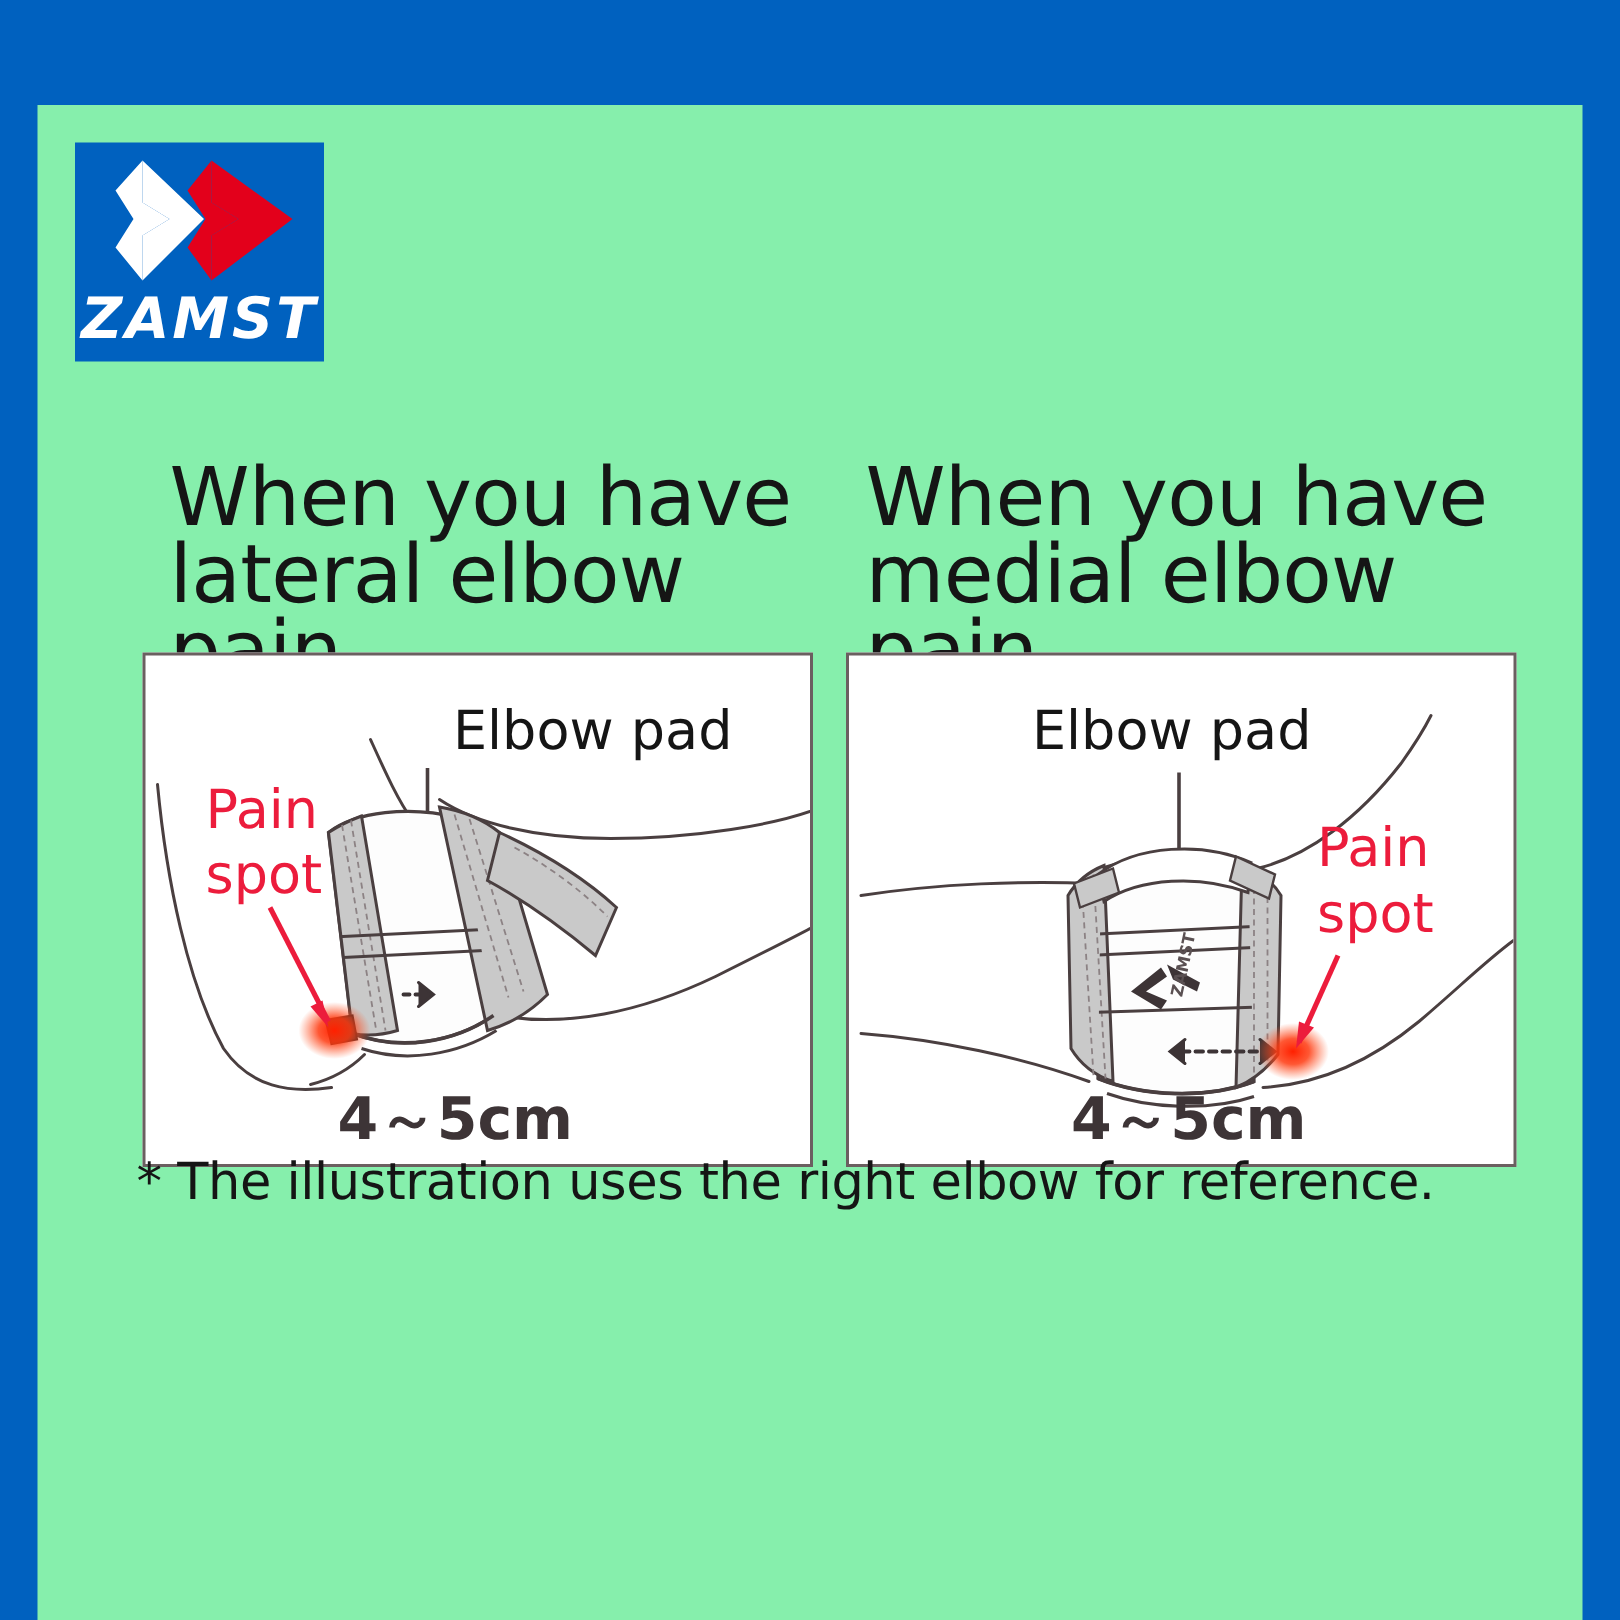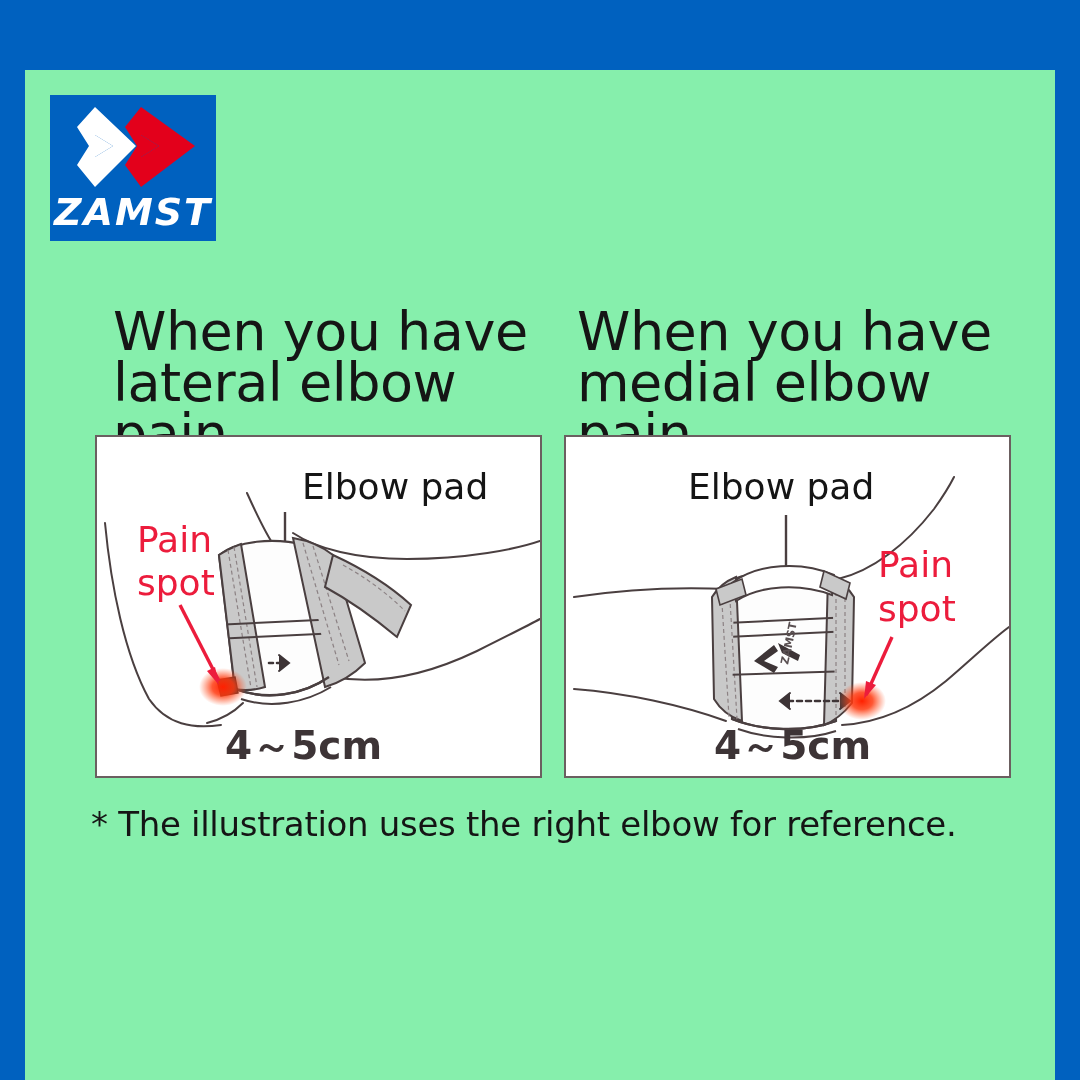--- a/index.html
+++ b/index.html
@@ -82,21 +82,21 @@
     overflow: hidden;
   }
   .panel-left  { left: 70px;  width: 447px; }
   .panel-right { left: 539px; width: 447px; }
   .panel svg { display: block; }
 
   
   .footnote {
     position: absolute;
     left: 66px;
-    top: 732px;
+    top: 696px;
     font-family: "DejaVu Sans", sans-serif;
     font-size: 34px;
     line-height: 44px;
     color: #151515;
     letter-spacing: -0.3px;
   }
 </style>
 </head>
 <body>
 

